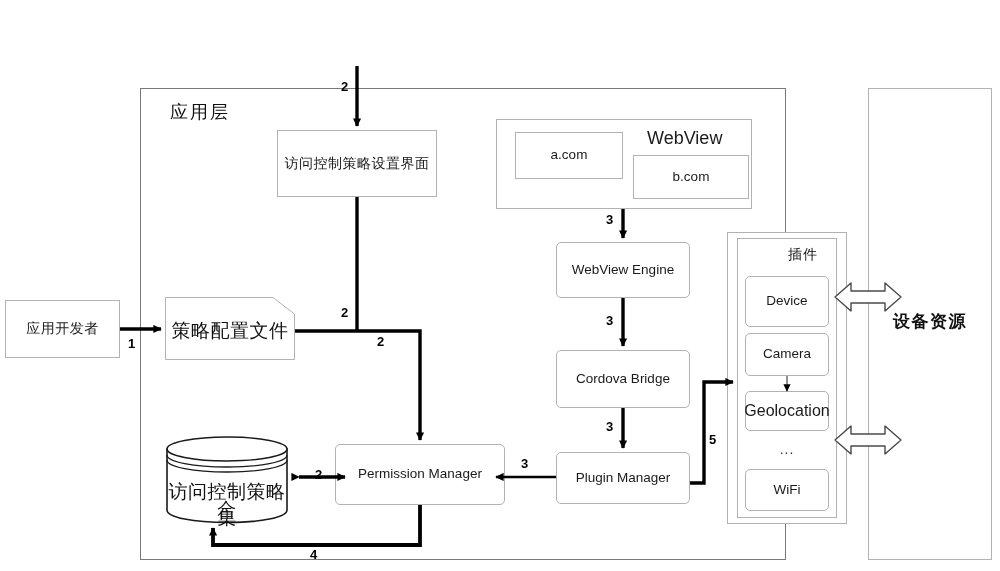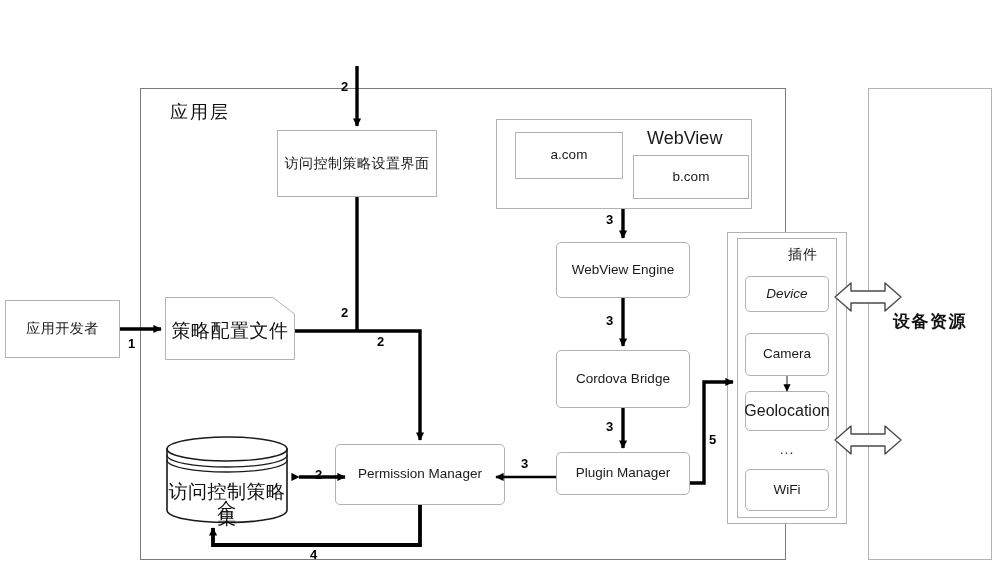--- a/index.html
+++ b/index.html
@@ -122,21 +122,21 @@
 
   <div class="node sq cn" style="left:277px;top:130px;width:160px;height:67px;">访问控制策略设置界面</div>
 
   <div class="plain" style="left:496px;top:119px;width:256px;height:90px;"></div>
   <div class="wv-title" style="left:647px;top:128px;">WebView</div>
   <div class="node sq en" style="left:515px;top:132px;width:108px;height:47px;">a.com</div>
   <div class="node sq en" style="left:625px;top:155px;width:116px;height:44px;margin-left:8px;">b.com</div>
 
   <div class="node rr en" style="left:556px;top:242px;width:134px;height:56px;">WebView Engine</div>
   <div class="node rr en" style="left:556px;top:350px;width:134px;height:58px;">Cordova Bridge</div>
-  <div class="node rr en" style="left:556px;top:452px;width:134px;height:43px;">Plugin Manager</div>
+  <div class="node rr en" style="left:556px;top:452px;width:134px;height:52px;">Plugin Manager</div>
 
   <div class="node rr en" style="left:335px;top:444px;width:170px;height:61px;">Permission Manager</div>
 
   <div class="node sq cn" style="left:5px;top:300px;width:115px;height:58px;">应用开发者</div>
 
   <div class="cyl" style="left:165px;top:297px;width:130px;height:63px;">
     <svg width="130" height="63" viewBox="0 0 130 63">
       <path d="M0.5 0.5 H108 L129.5 17 V62.5 H0.5 Z" fill="#ffffff" stroke="#b2b2b2" stroke-width="1"></path>
     </svg>
     <div class="cyl-text" style="top:21px;">策略配置文件</div>
@@ -149,21 +149,21 @@
       <path d="M2 20 C2 27 29 32 62 32 C95 32 122 27 122 20" fill="none" stroke="#1a1a1a" stroke-width="1.3"></path>
       <path d="M2 25 C2 32 29 37 62 37 C95 37 122 32 122 25" fill="none" stroke="#1a1a1a" stroke-width="1.3"></path>
     </svg>
     <div class="cyl-text" style="top:44px;">访问控制策略集</div>
     <div class="cyl-text" style="top:62px;">合</div>
   </div>
 
   <div class="plain" style="left:737px;top:238px;width:100px;height:280px;"></div>
   <div class="plug-title" style="left:737px;top:246px;width:100px;">插件</div>
 
-  <div class="node rr en" style="left:745px;top:276px;width:84px;height:36px;font-style:italic;">Device</div>
+  <div class="node rr en" style="left:745px;top:276px;width:84px;height:51px;">Device</div>
   <div class="node rr en" style="left:745px;top:333px;width:84px;height:43px;">Camera</div>
   <div class="node rr en" style="left:745px;top:391px;width:84px;height:40px;font-size:16px;">Geolocation</div>
   <div class="dots" style="left:737px;top:441px;width:100px;">...</div>
   <div class="node rr en" style="left:745px;top:469px;width:84px;height:42px;">WiFi</div>
 
   <svg id="wires">
     <defs>
       <marker id="ah" markerWidth="9" markerHeight="9" refX="7.6" refY="4.5" orient="auto" markerUnits="userSpaceOnUse">
         <path d="M0,0.4 L8.4,4.5 L0,8.6 Z" fill="#000"></path>
       </marker>

